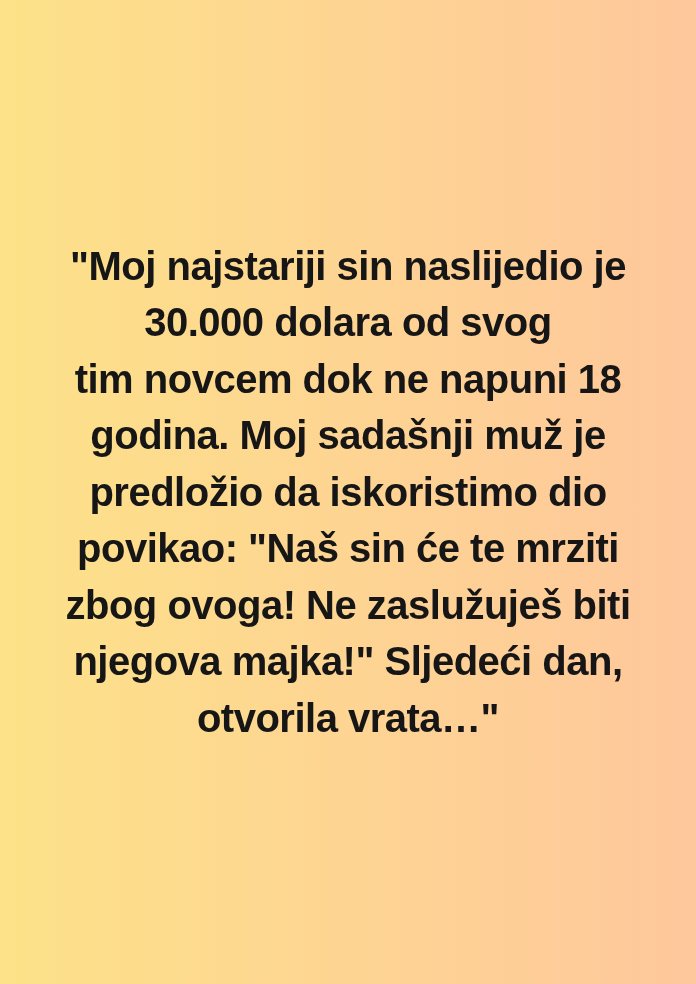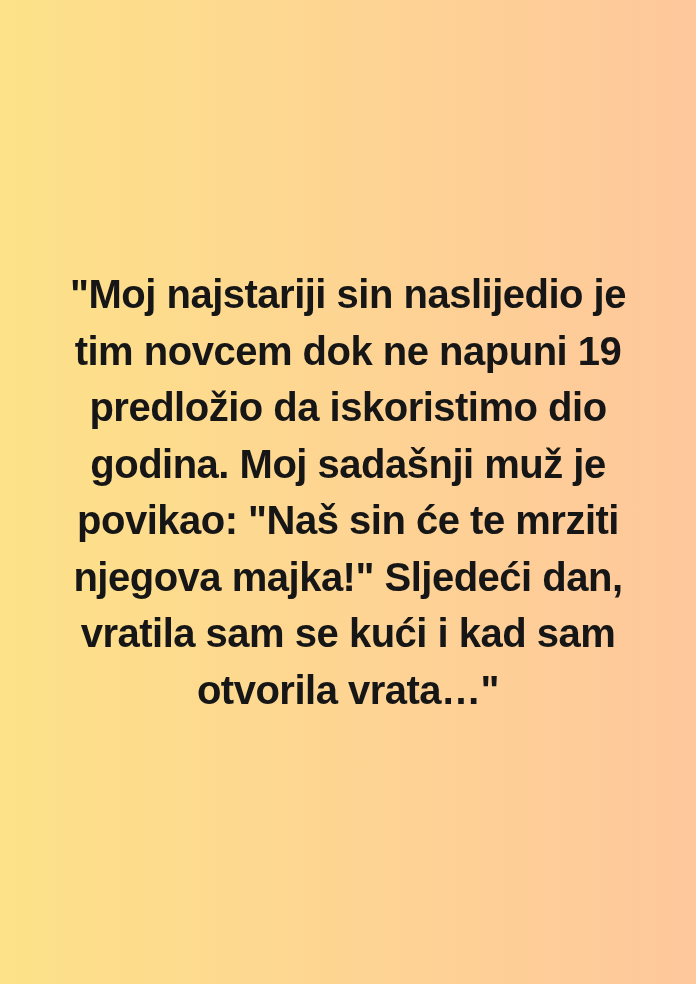--- a/index.html
+++ b/index.html
@@ -34,21 +34,22 @@
   .quote-line {
     white-space: nowrap;
   }
 </style>
 </head>
 <body>
 
 <div class="quote-card">
   <div class="quote-text">
     <div class="quote-line">"Moj najstariji sin naslijedio je</div>
-    <div class="quote-line">tim novcem dok ne napuni 19</div>
+    <div class="quote-line">30.000 dolara od svog</div>
+    <div class="quote-line">tim novcem dok ne napuni 18</div>
+    <div class="quote-line">godina. Moj sadašnji muž je</div>
     <div class="quote-line">predložio da iskoristimo dio</div>
-    <div class="quote-line">godina. Moj sadašnji muž je</div>
     <div class="quote-line">povikao: "Naš sin će te mrziti</div>
+    <div class="quote-line">zbog ovoga! Ne zaslužuješ biti</div>
     <div class="quote-line">njegova majka!" Sljedeći dan,</div>
-    <div class="quote-line">vratila sam se kući i kad sam</div>
     <div class="quote-line">otvorila vrata…"</div>
   </div>
 </div>
 
 </body></html>

